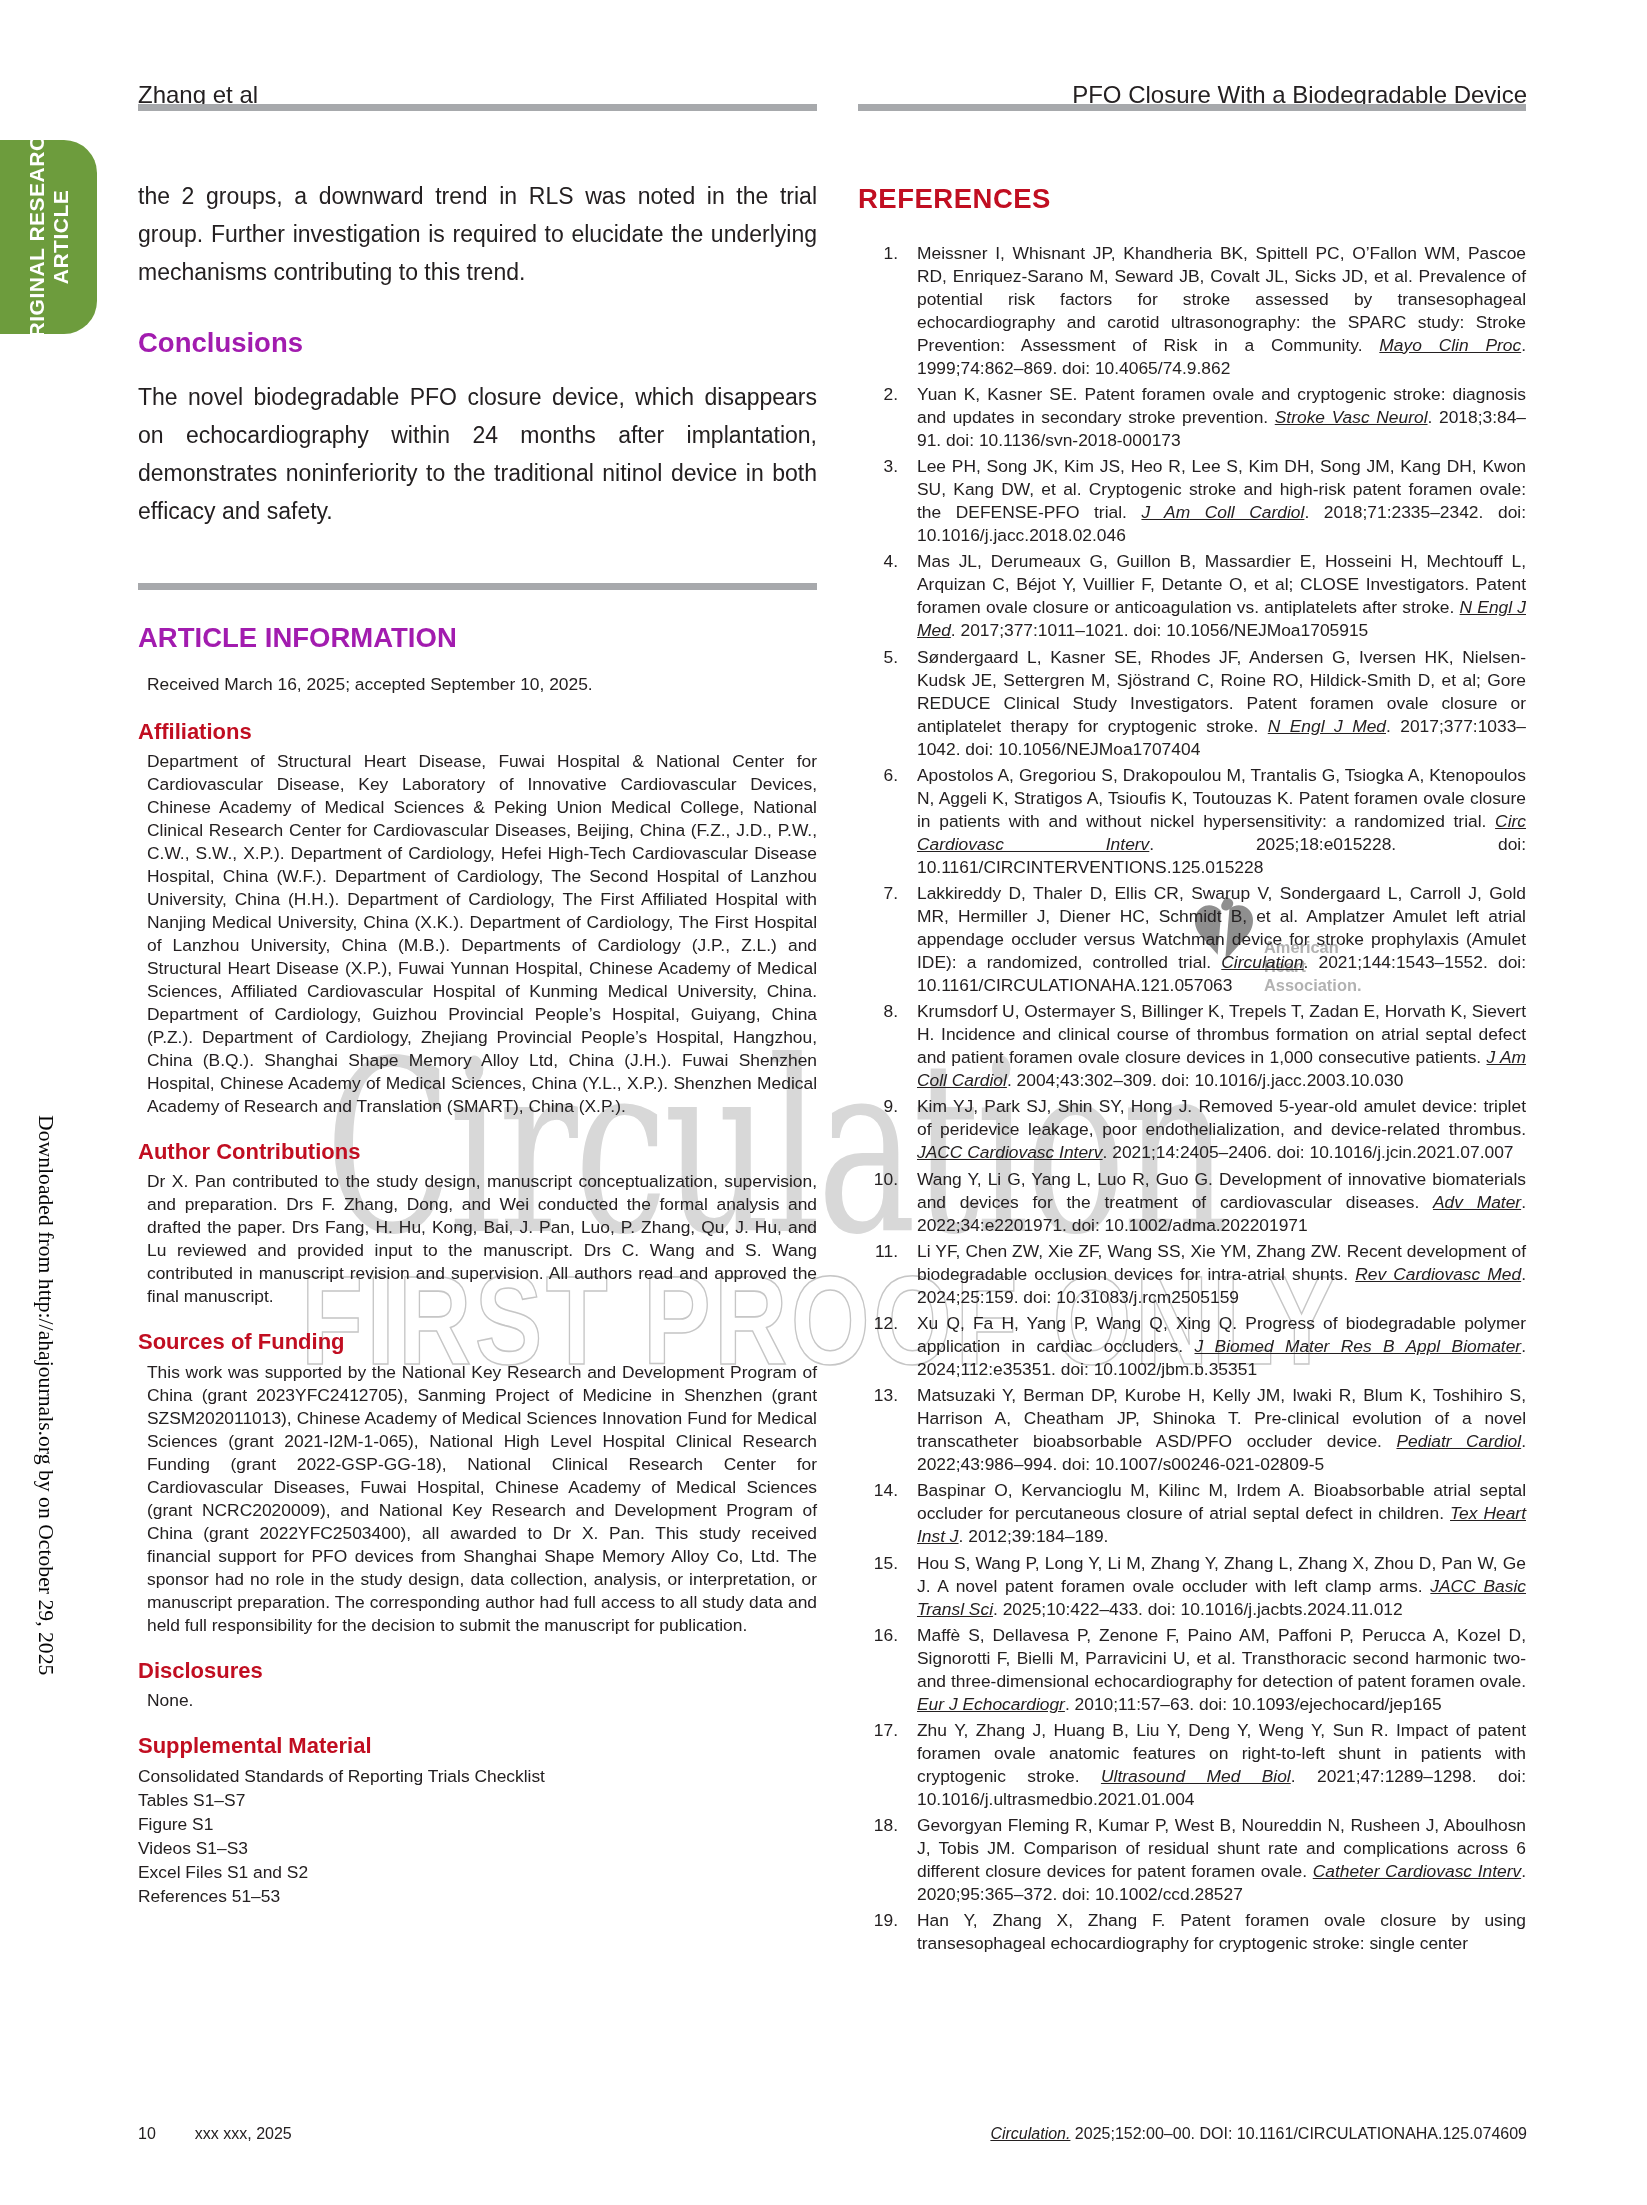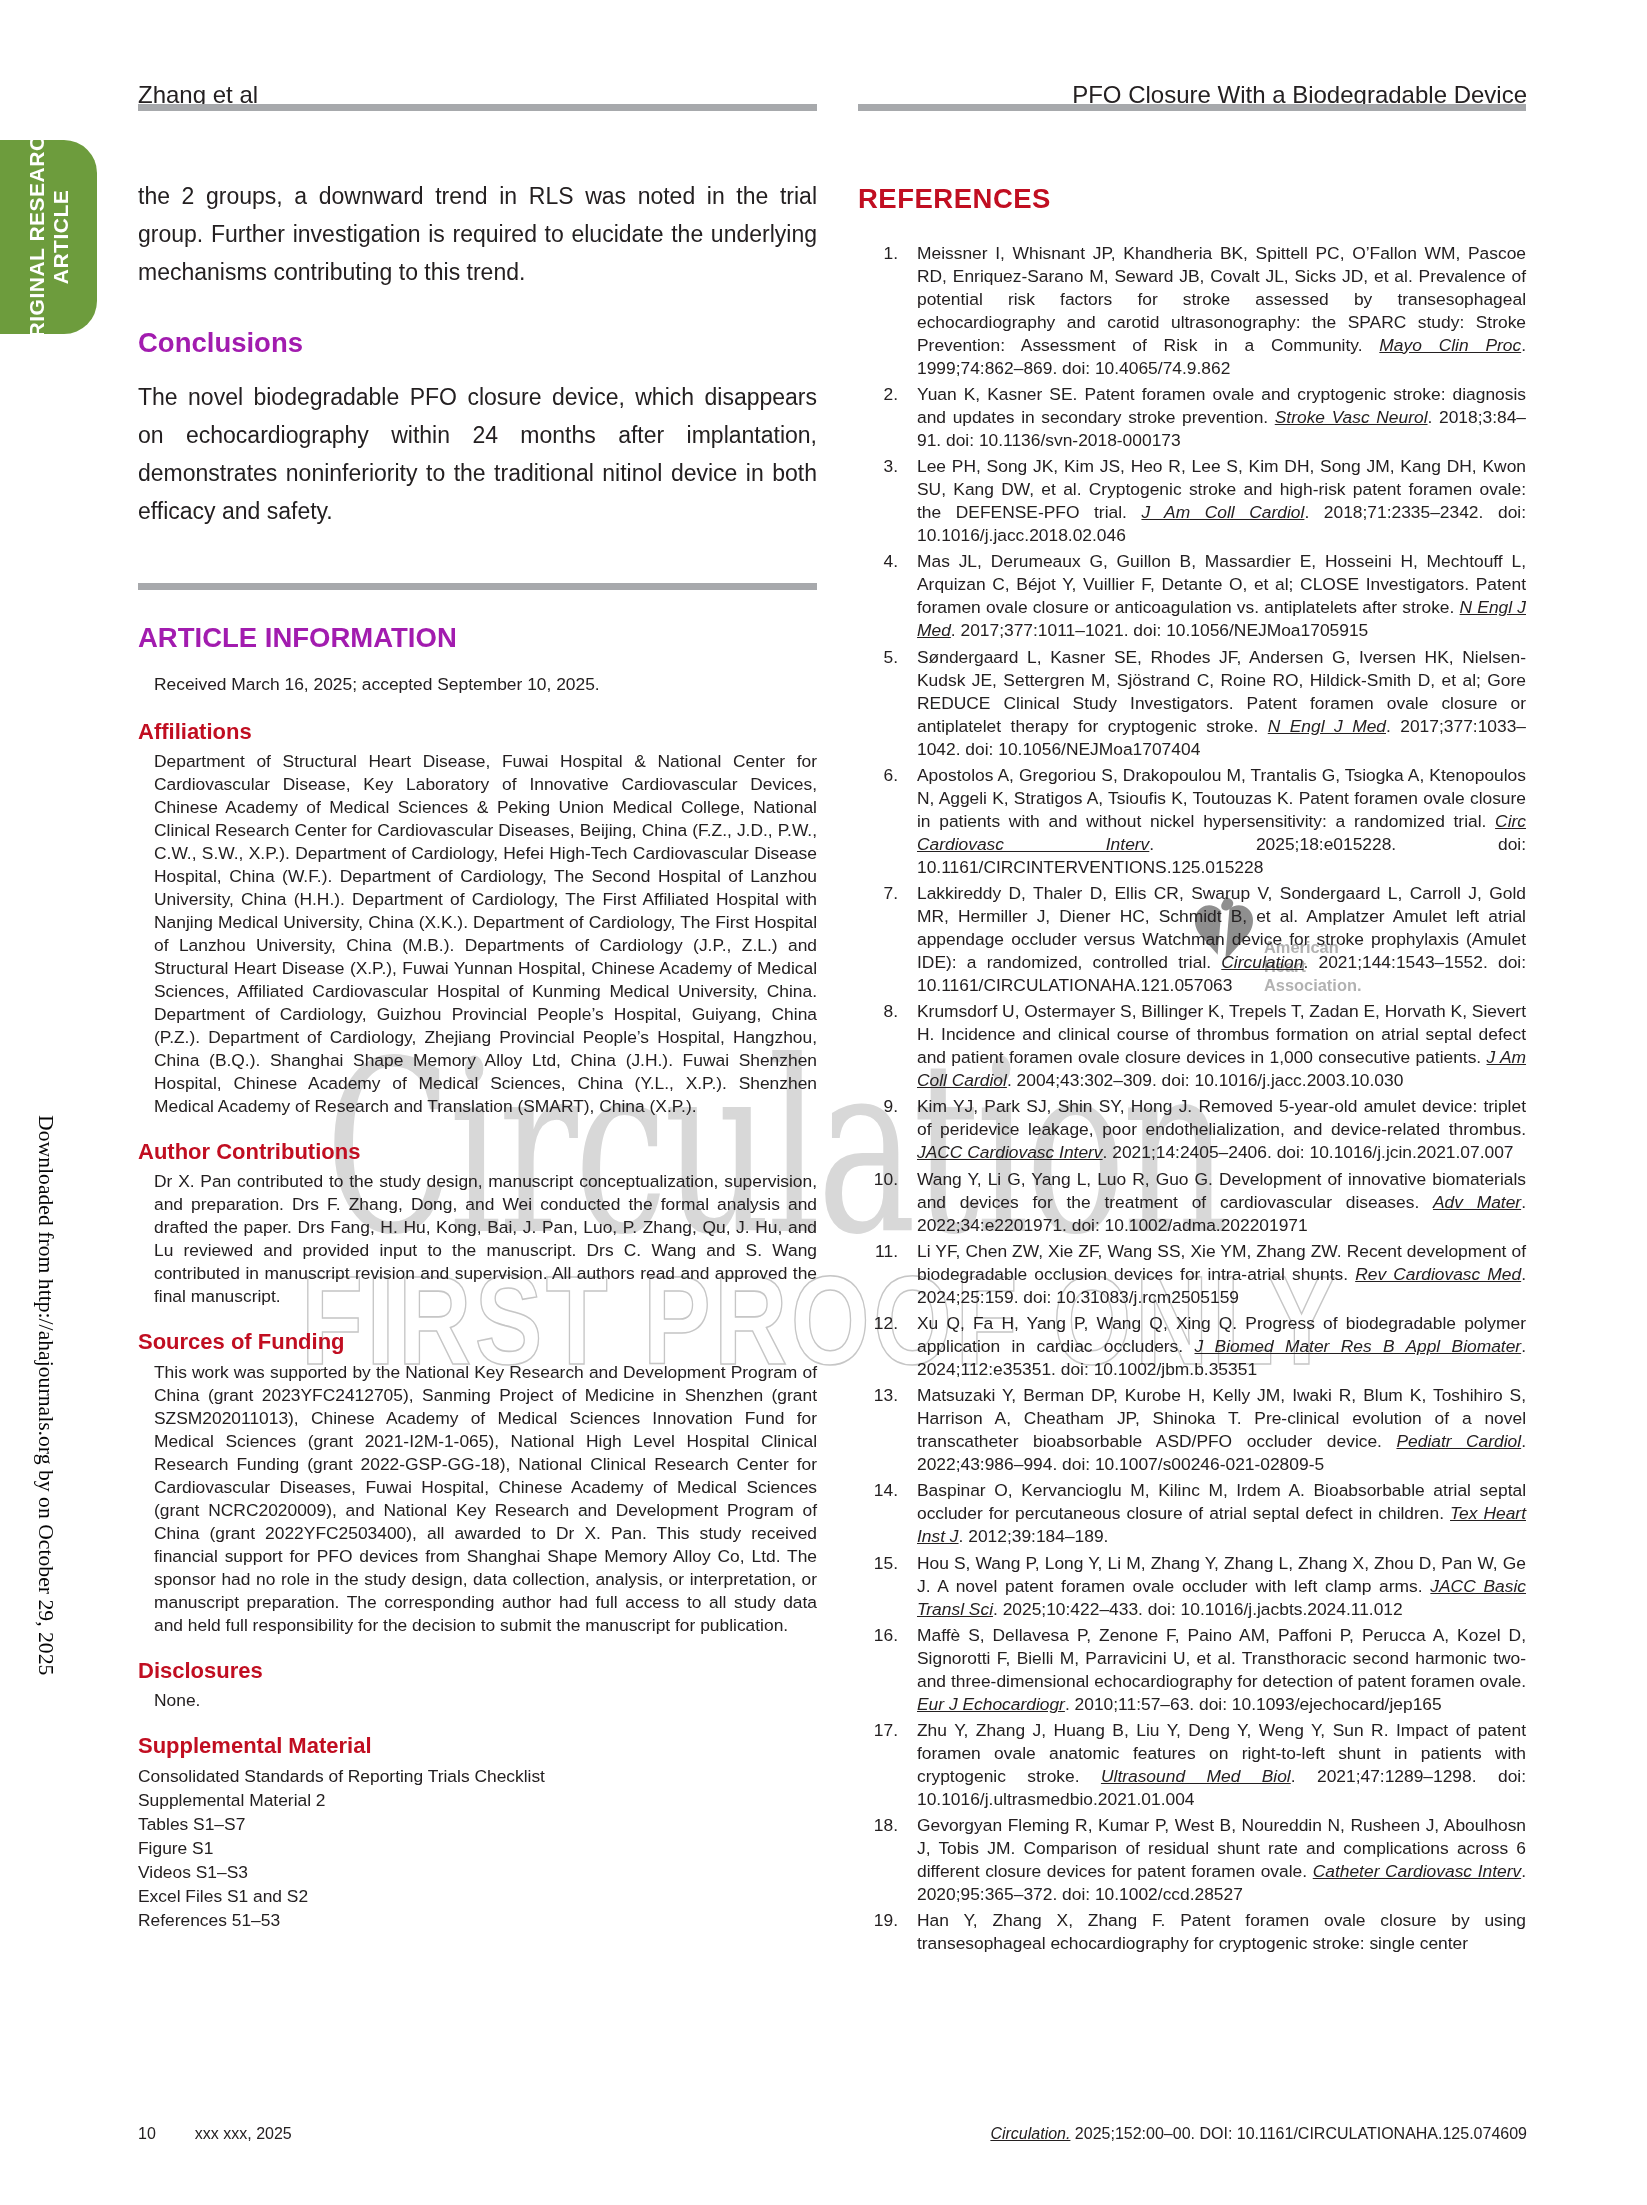--- a/index.html
+++ b/index.html
@@ -59,21 +59,21 @@
     font-family:"Liberation Serif",serif;font-size:21.7px;color:#050505;
     white-space:nowrap;
   }
 
   
   .col{position:absolute;top:177px;}
   .col.left{left:138px;width:679px;}
   .col.right{left:858px;width:668px;}
 
   .text-lg{font-size:23px;line-height:38px;text-align:justify;margin:0 0 37px 0;}
-  .text-sm{font-size:17.4px;line-height:23px;text-align:justify;margin:0 0 22px 16px;}
+  .text-sm{font-size:17.4px;line-height:23px;text-align:justify;margin:0 0 22px 9px;}
   .h-major{color:#a21caf;font-weight:bold;font-size:27.5px;line-height:30px;margin:0 0 20px 0;}
   .h-minor{color:#c10e21;font-weight:bold;font-size:22px;line-height:24px;margin:0 0 6.3px 0;}
   .section-rule{width:100%;height:6.9px;background:#a7a9ac;border:none;margin:0 0 33px 0;}
   .mb-big{margin-bottom:53px;}
   .mb-med{margin-bottom:24px;}
   .supp-line{font-size:17.4px;line-height:24px;text-align:left;}
 
   
   .refs-heading{color:#c10e21;font-weight:bold;font-size:27.5px;line-height:30px;margin:7.4px 0 27.5px 0;letter-spacing:0.5px;}
   ol.refs{list-style:none;counter-reset:ref;margin:0;padding:0 0 0 59px;}
@@ -149,21 +149,20 @@
 
     <h3 class="h-minor">Sources of Funding</h3>
     <p class="text-sm">This work was supported by the National Key Research and Development Program of China (grant 2023YFC2412705), Sanming Project of Medicine in Shenzhen (grant SZSM202011013), Chinese Academy of Medical Sciences Innovation Fund for Medical Sciences (grant 2021-I2M-1-065), National High Level Hospital Clinical Research Funding (grant 2022-GSP-GG-18), National Clinical Research Center for Cardiovascular Diseases, Fuwai Hospital, Chinese Academy of Medical Sciences (grant NCRC2020009), and National Key Research and Development Program of China (grant 2022YFC2503400), all awarded to Dr X. Pan. This study received financial support for PFO devices from Shanghai Shape Memory Alloy Co, Ltd. The sponsor had no role in the study design, data collection, analysis, or interpretation, or manuscript preparation. The corresponding author had full access to all study data and held full responsibility for the decision to submit the manuscript for publication.</p>
 
     <h3 class="h-minor">Disclosures</h3>
     <p class="text-sm">None.</p>
 
     <h3 class="h-minor">Supplemental Material</h3>
     <div id="supp-list">
         <div class="supp-line">Consolidated Standards of Reporting Trials Checklist</div>
-        <div class="supp-line">Supplemental Material 2</div>
         <div class="supp-line">Tables S1–S7</div>
         <div class="supp-line">Figure S1</div>
         <div class="supp-line">Videos S1–S3</div>
         <div class="supp-line">Excel Files S1 and S2</div>
         <div class="supp-line">References 51–53</div>
       </div>
   </div>
 
   <div class="col right">
     <h2 class="refs-heading">REFERENCES</h2>

